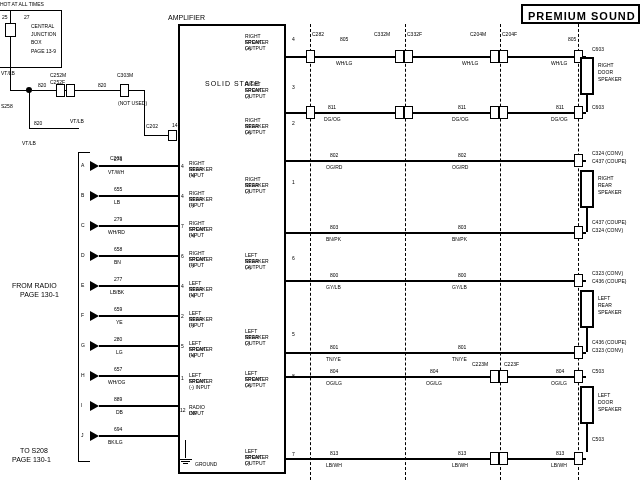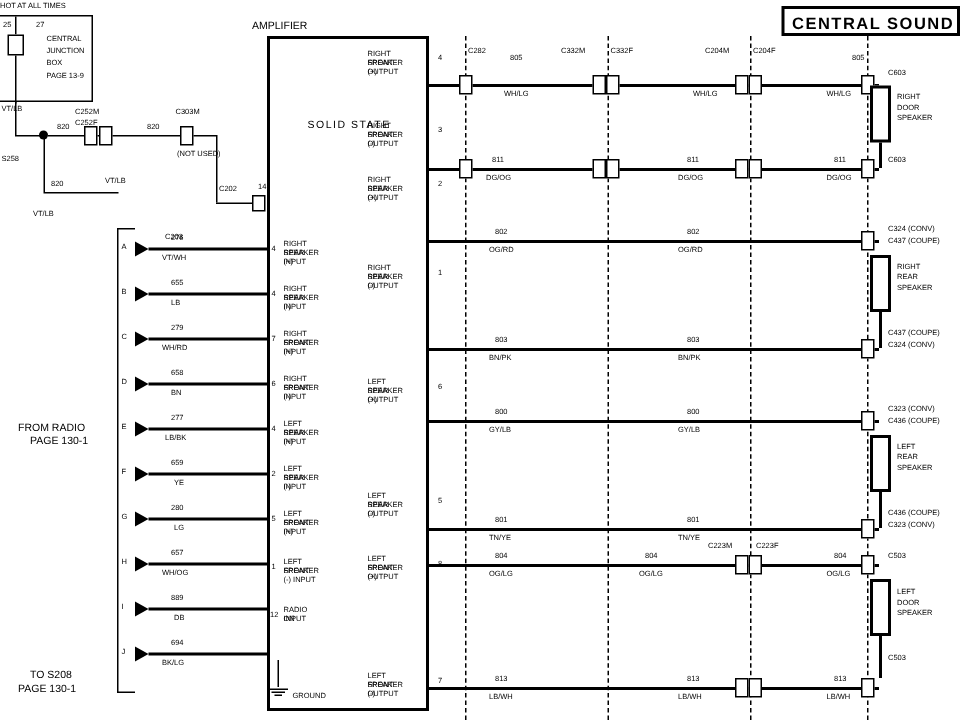--- a/index.html
+++ b/index.html
@@ -21,21 +21,21 @@
   .arrowR{width:0;height:0;border-top:5px solid transparent;border-bottom:5px solid transparent;border-left:9px solid #000;}
   .amp{border:2px solid #000;box-sizing:border-box;background:#fff;}
   .gnd i{display:block;background:#000;margin:1px auto;}
 </style>
 </head>
 <body>
 
 <div id="sheet">
 
   <div class="abs title-bar" style="left:521px;top:4px;width:119px;height:20px;">
-    <div class="abs t11" style="left:5px;top:4px;">CENTRAL SOUND</div>
+    <div class="abs t11" style="left:5px;top:4px;">PREMIUM SOUND</div>
   </div>
 
   <div class="abs t5 b" style="left:0px;top:1px;">HOT AT ALL TIMES</div>
   <div class="abs hl" style="left:0px;top:10px;width:62px;"></div>
 
   <div class="abs box" style="left:0px;top:10px;width:62px;height:58px;border-left:none;">
     <div class="abs t5" style="left:2px;top:3px;">25</div>
     <div class="abs t5" style="left:24px;top:3px;">27</div>
     <div class="abs t5 b" style="left:31px;top:12px;">CENTRAL</div>
     <div class="abs t5 b" style="left:31px;top:20px;">JUNCTION</div>

